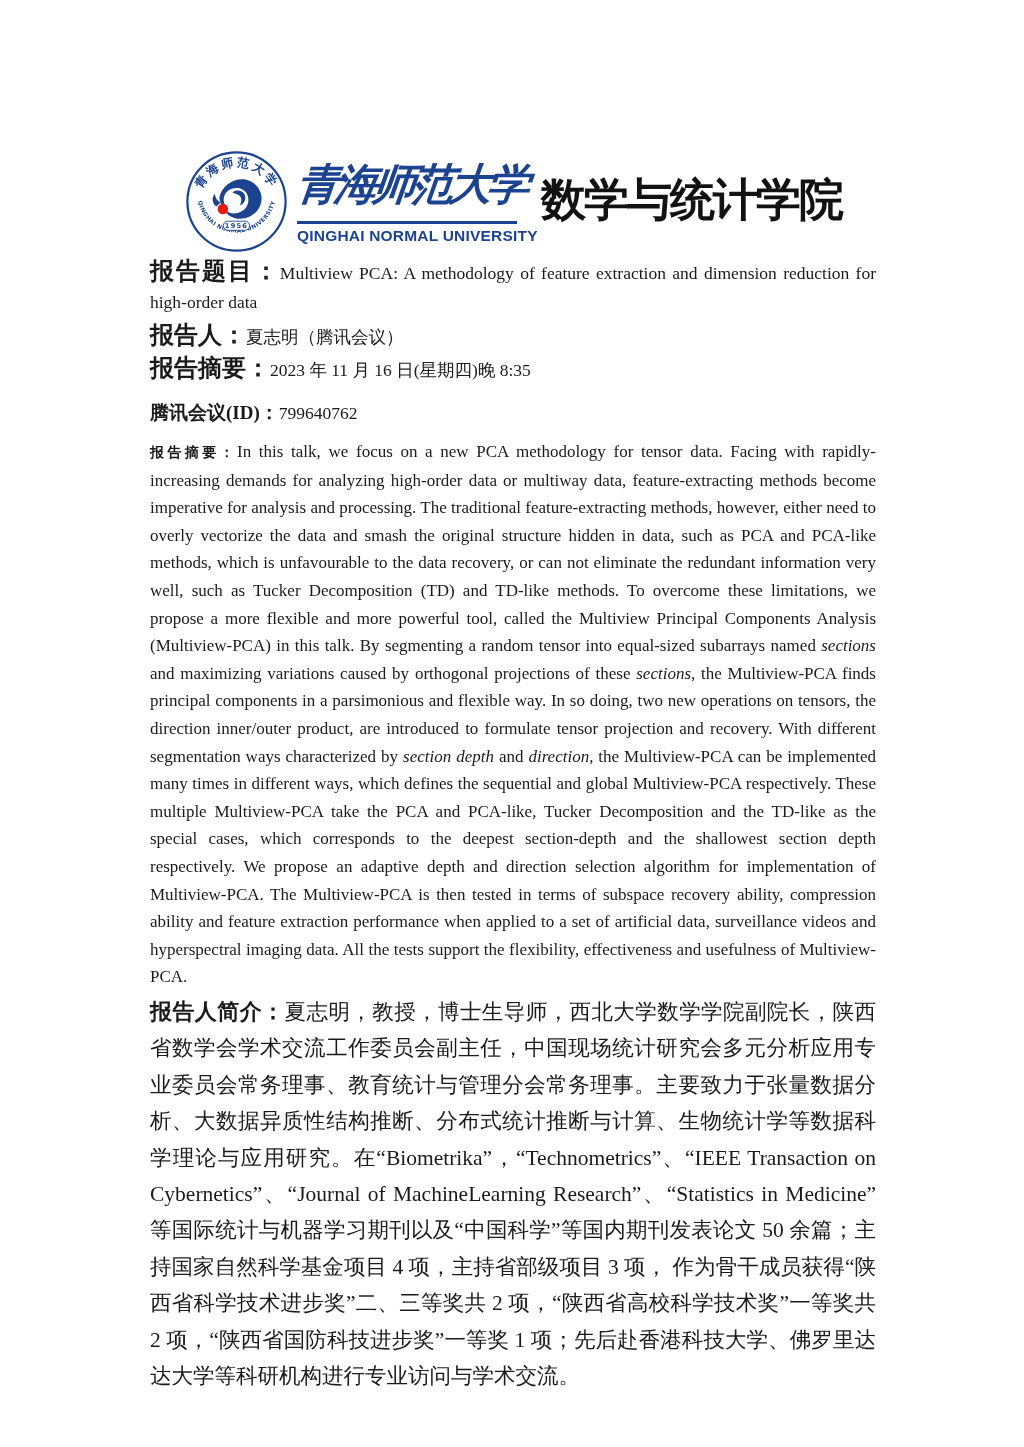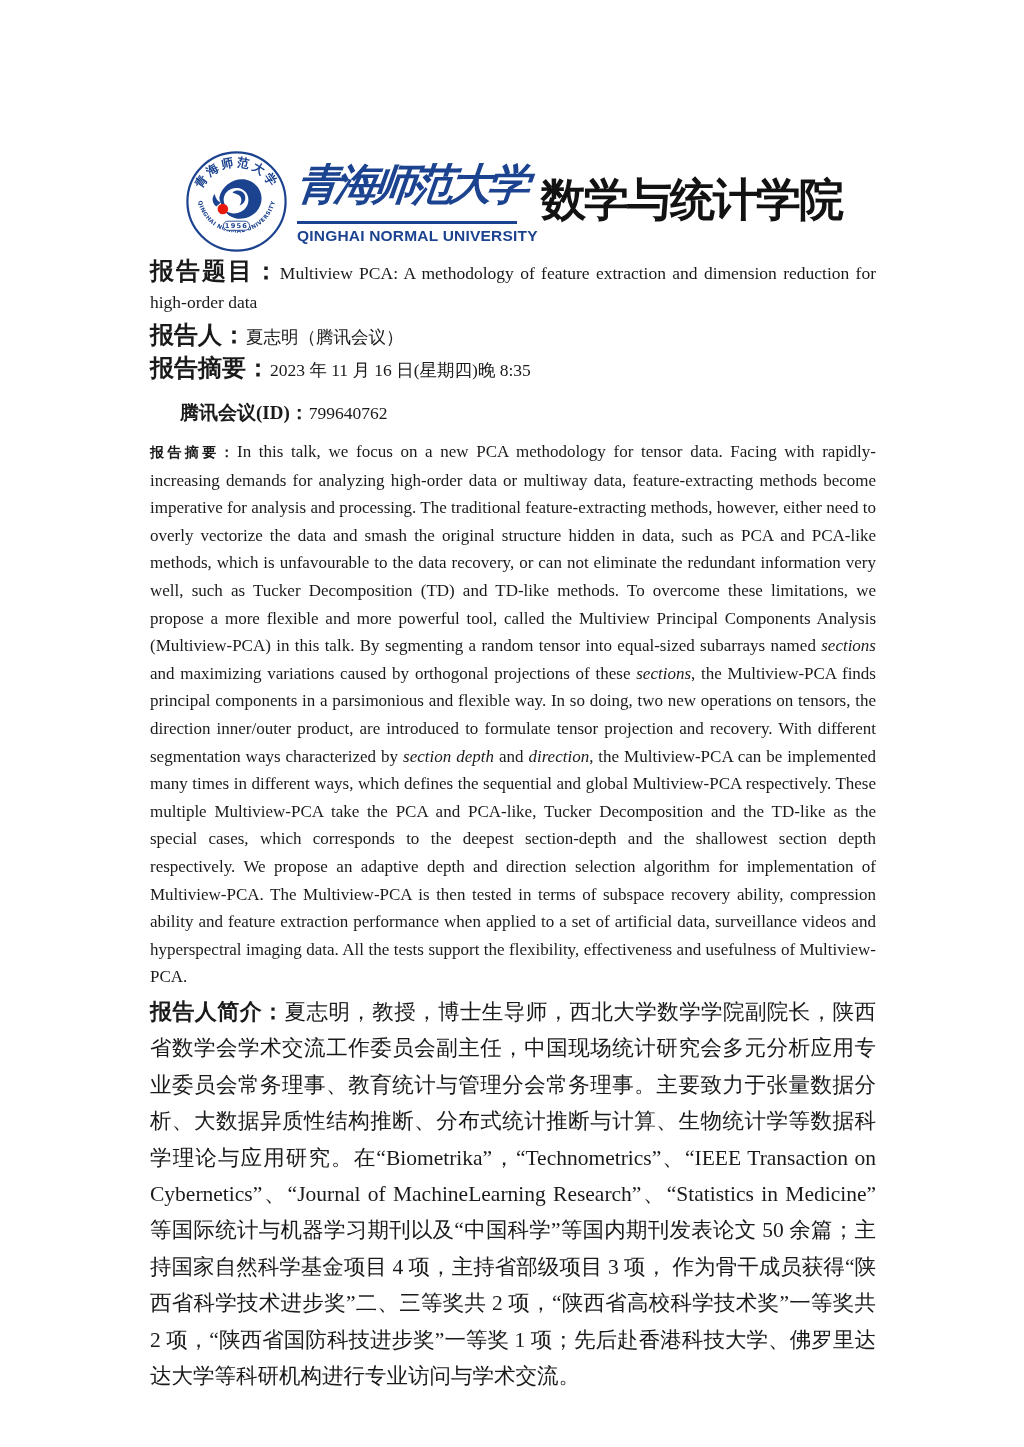--- a/index.html
+++ b/index.html
@@ -56,21 +56,21 @@
   
   .content{position:absolute;left:150px;top:257px;width:726px;}
   .info-line{
     font-size:17.5px;
     line-height:29px;
     text-align:justify;
   }
   .info-line b{font-size:24px;}
   .line-speaker{margin-top:3px;line-height:31px;}
   .line-time{line-height:31px;}
-  .line-meeting{margin-top:11px;line-height:31px;margin-left:30px;}
+  .line-meeting{margin-top:11px;line-height:31px;}
   .line-meeting b{font-size:19px;}
   .abstract{
     margin-top:9px;
     font-size:17px;
     line-height:27.6px;
     text-align:justify;
   }
   .abstract b{font-size:14px;}
   .abstract i{}
   .bio{

